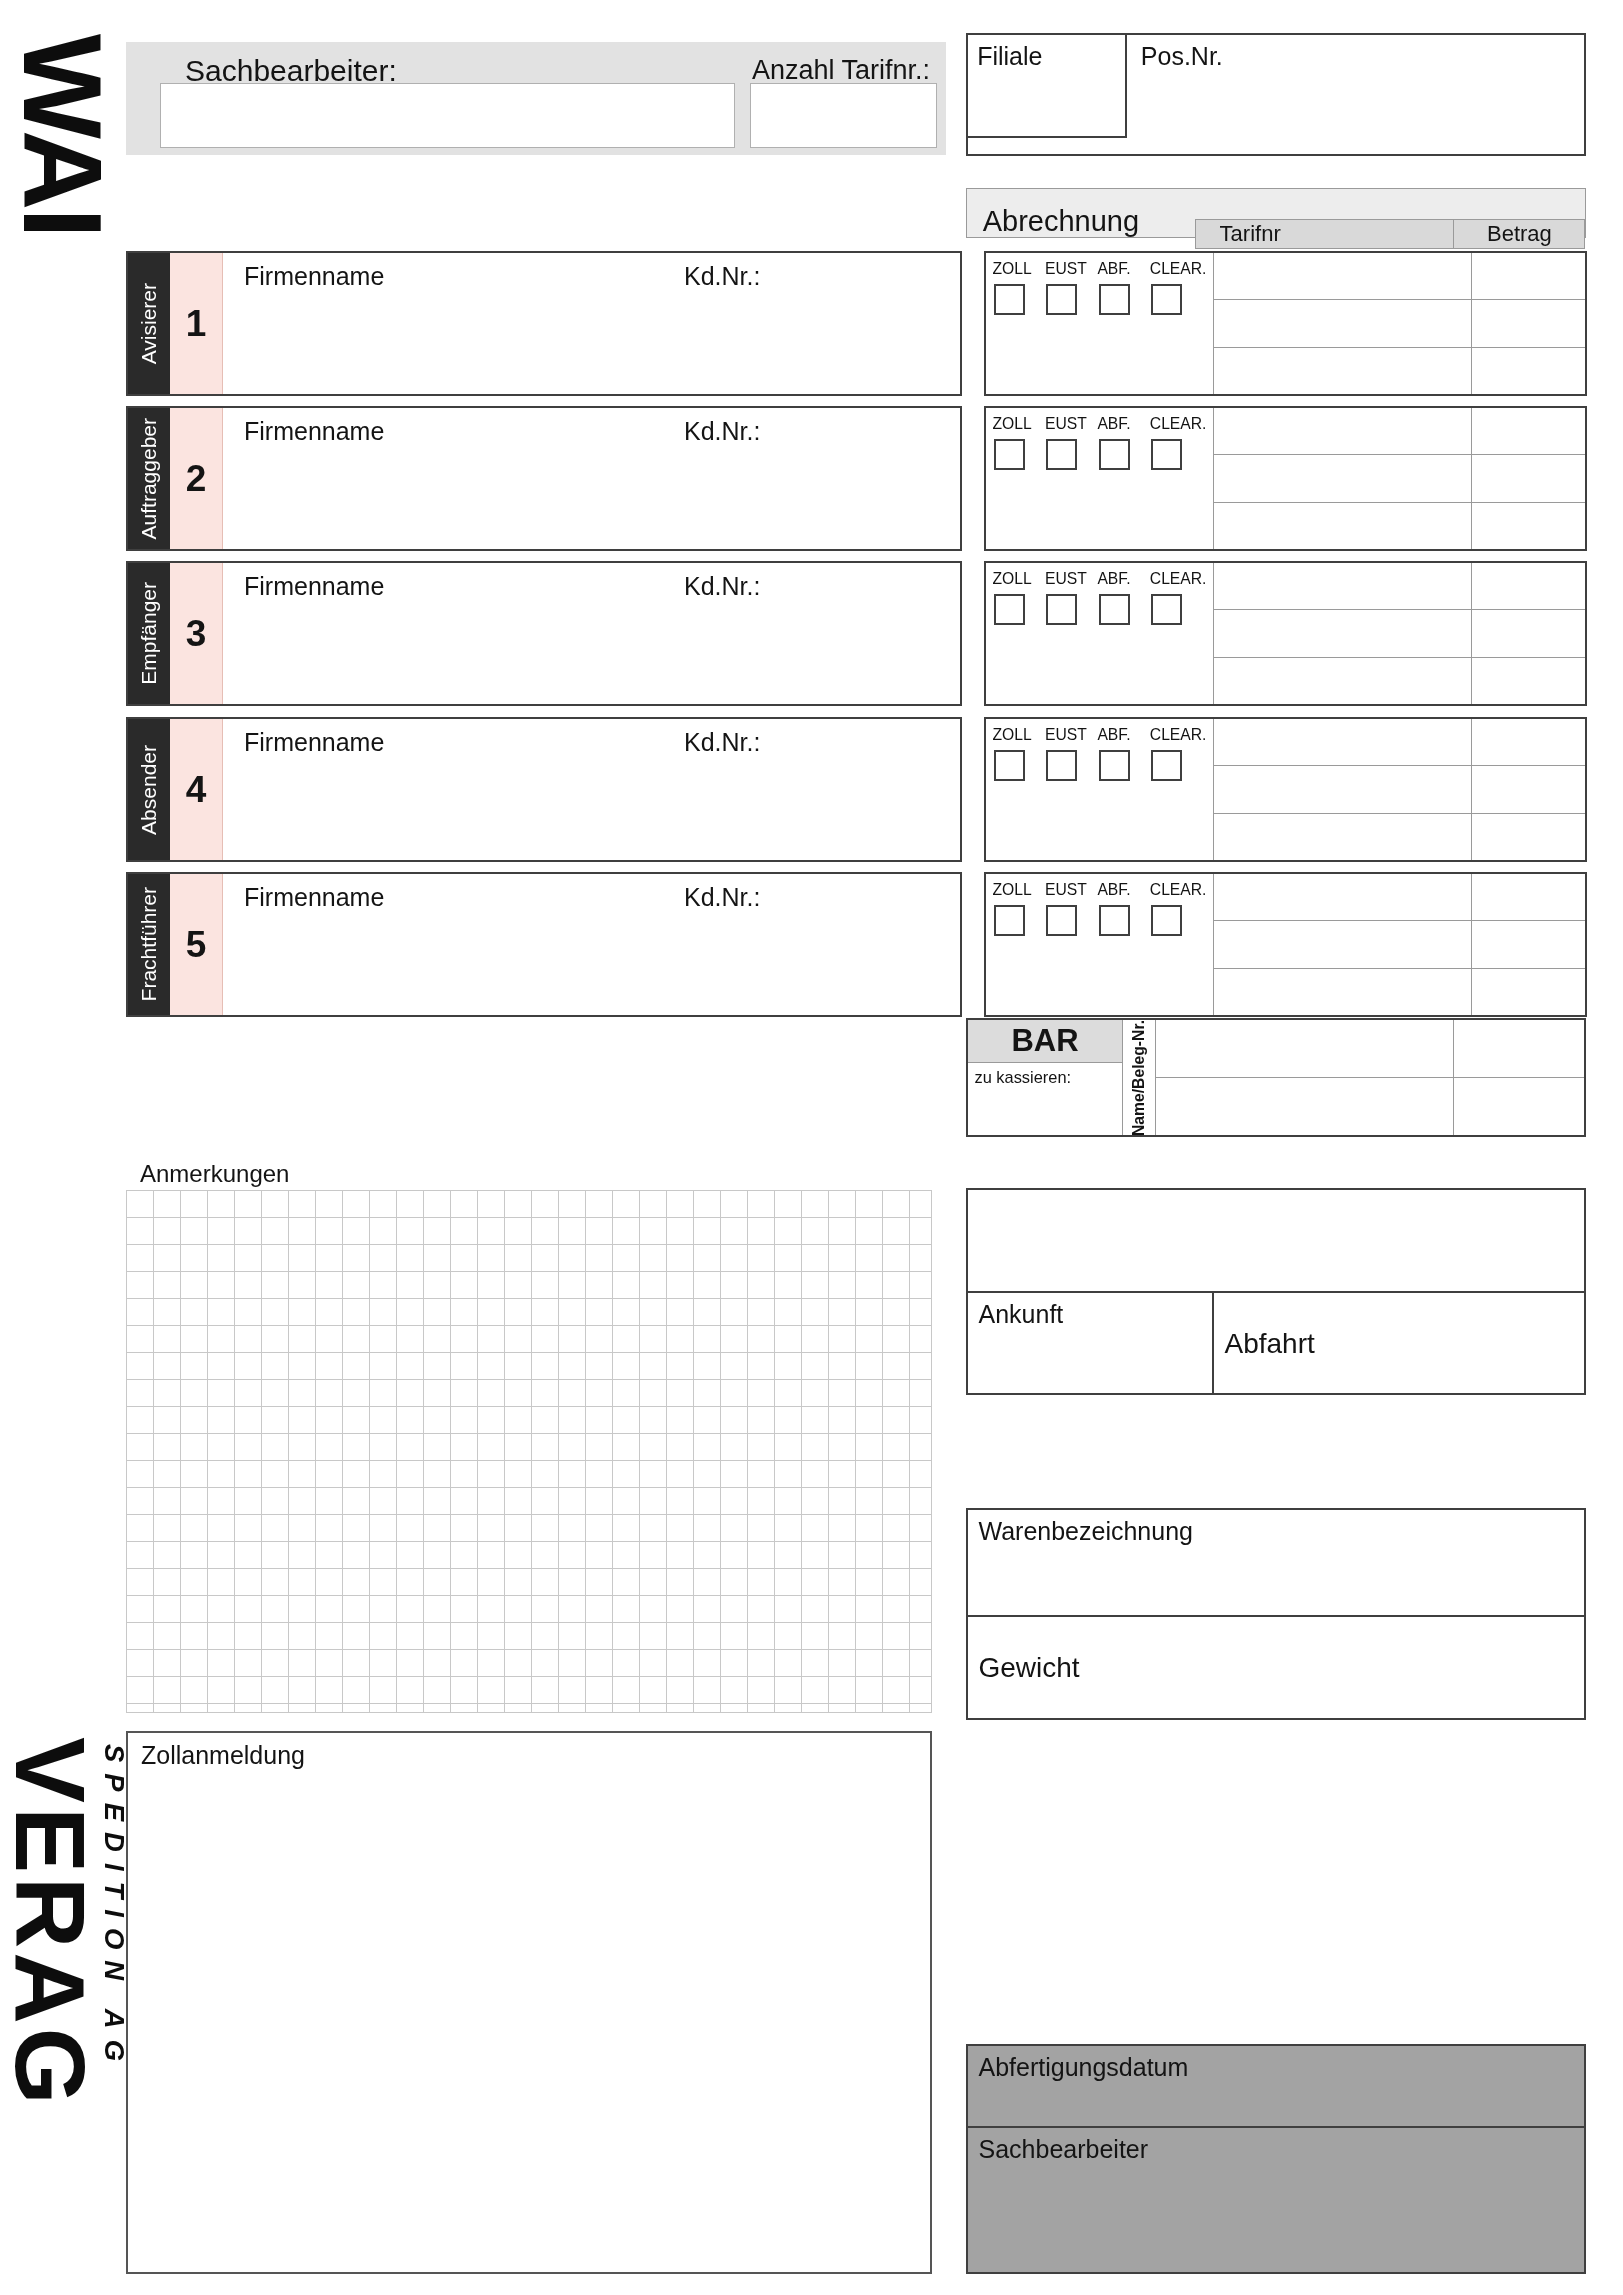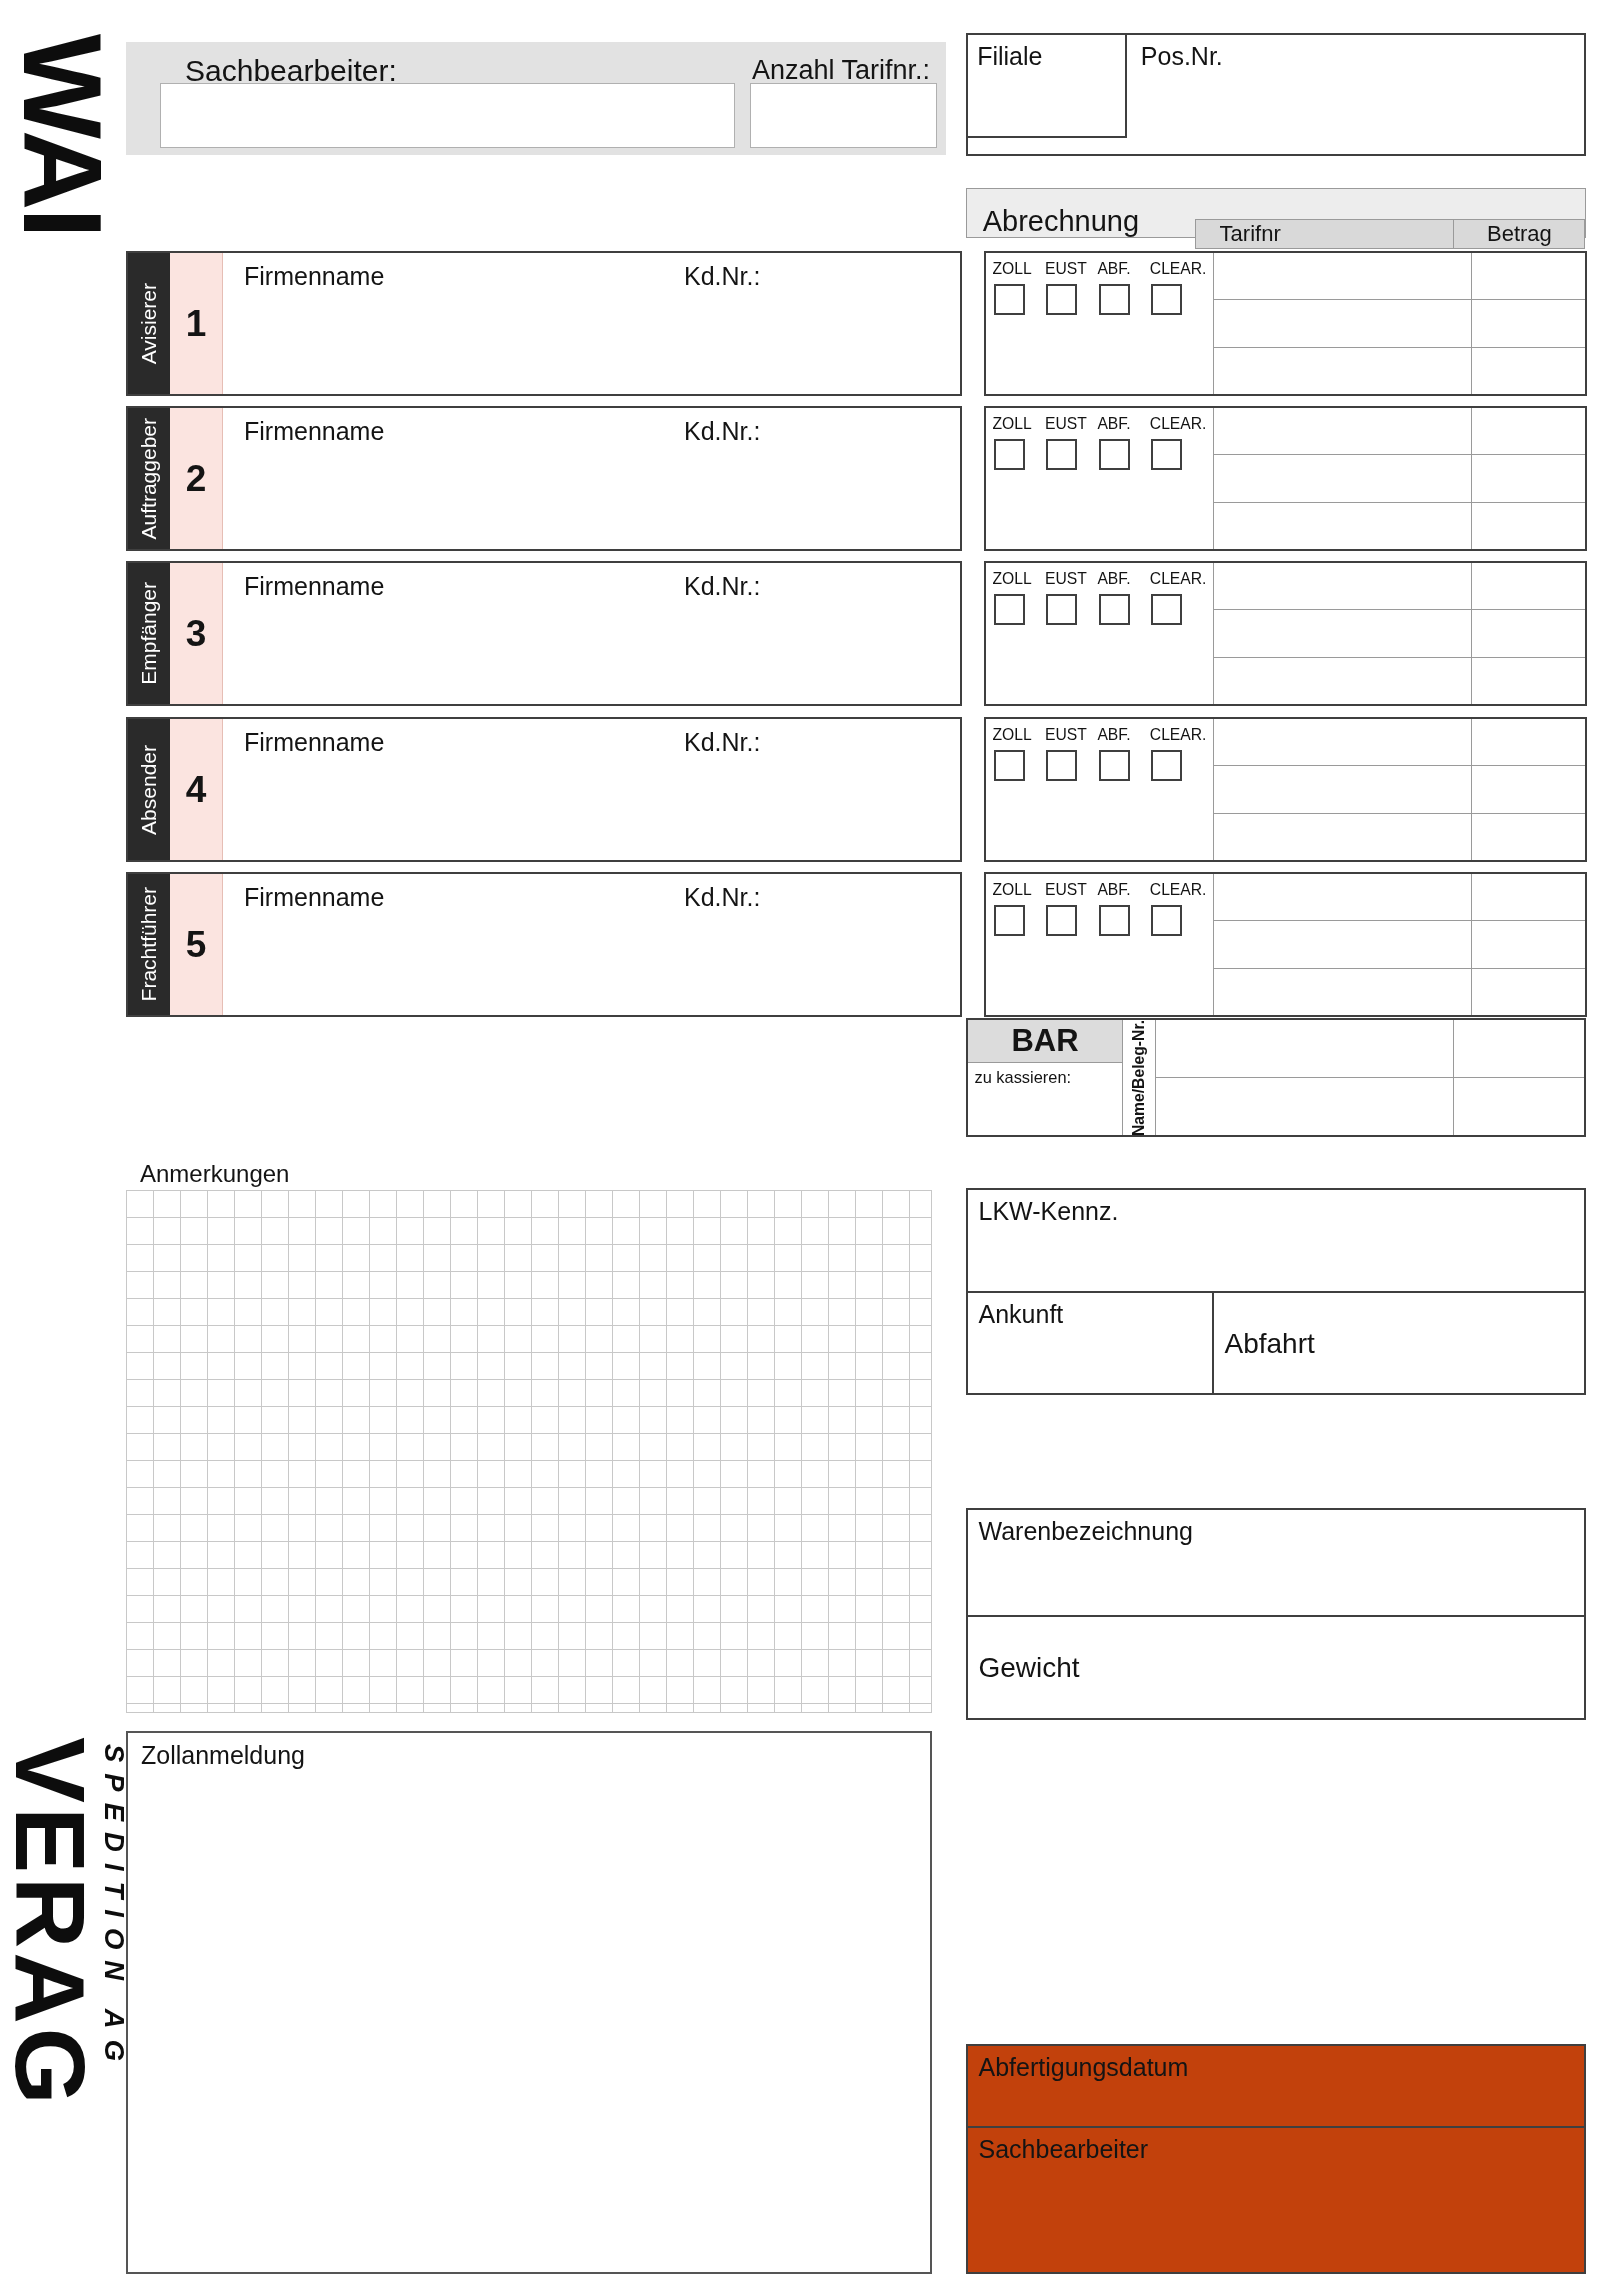--- a/index.html
+++ b/index.html
@@ -86,21 +86,21 @@
   .split-left { width: 246px; border-right: 2px solid #3f3f3f; padding: 6.5px 10.5px; font-size: 25px; }
   .split-right { flex: 1; padding: 6.5px 10.5px; font-size: 28px; margin-top: 28px; }
   .waren-box { left: 966px; top: 1508px; width: 620px; height: 212px; }
   .waren-box .split-row { height: 103px; }
 
   
   .zoll-box { left: 126px; top: 1731px; width: 806px; height: 543px; border: 2px solid #555555; background: #ffffff; }
   .zoll-box .panel-label { padding: 7.9px 13px; }
 
   
-  .datum-box { left: 966px; top: 2044px; width: 620px; height: 230px; border: 2px solid #3f3f3f; display: flex; flex-direction: column; background: #c2410c; }
+  .datum-box { left: 966px; top: 2044px; width: 620px; height: 230px; border: 2px solid #3f3f3f; display: flex; flex-direction: column; background: #a3a3a3; }
   .datum-cell { height: 82px; border-bottom: 2px solid #3f3f3f; padding: 6.5px 10.5px; font-size: 25px; }
   .sach-cell { flex: 1; padding: 6.5px 10.5px; font-size: 25px; }
 </style>
 </head>
 <body>
 
 <div class="page">
 
   <div class="abs vdown brand-wai">WAI</div>
 
@@ -380,21 +380,20 @@
           <div class="bar-lcell"></div>
           <div class="bar-bcell"></div>
         </div>
     </div>
   </div>
 
   <div class="abs anm-label">Anmerkungen</div>
   <div class="abs anm-grid"></div>
 
   <div class="abs panel-box lkw-box">
-    <div class="panel-label">LKW-Kennz.</div>
     <div class="split-row">
       <div class="split-left"><span>Ankunft</span></div>
       <div class="split-right"><span>Abfahrt</span></div>
     </div>
   </div>
 
   <div class="abs panel-box waren-box">
     <div class="panel-label">Warenbezeichnung</div>
     <div class="split-row">
       <div class="split-right"><span>Gewicht</span></div>

